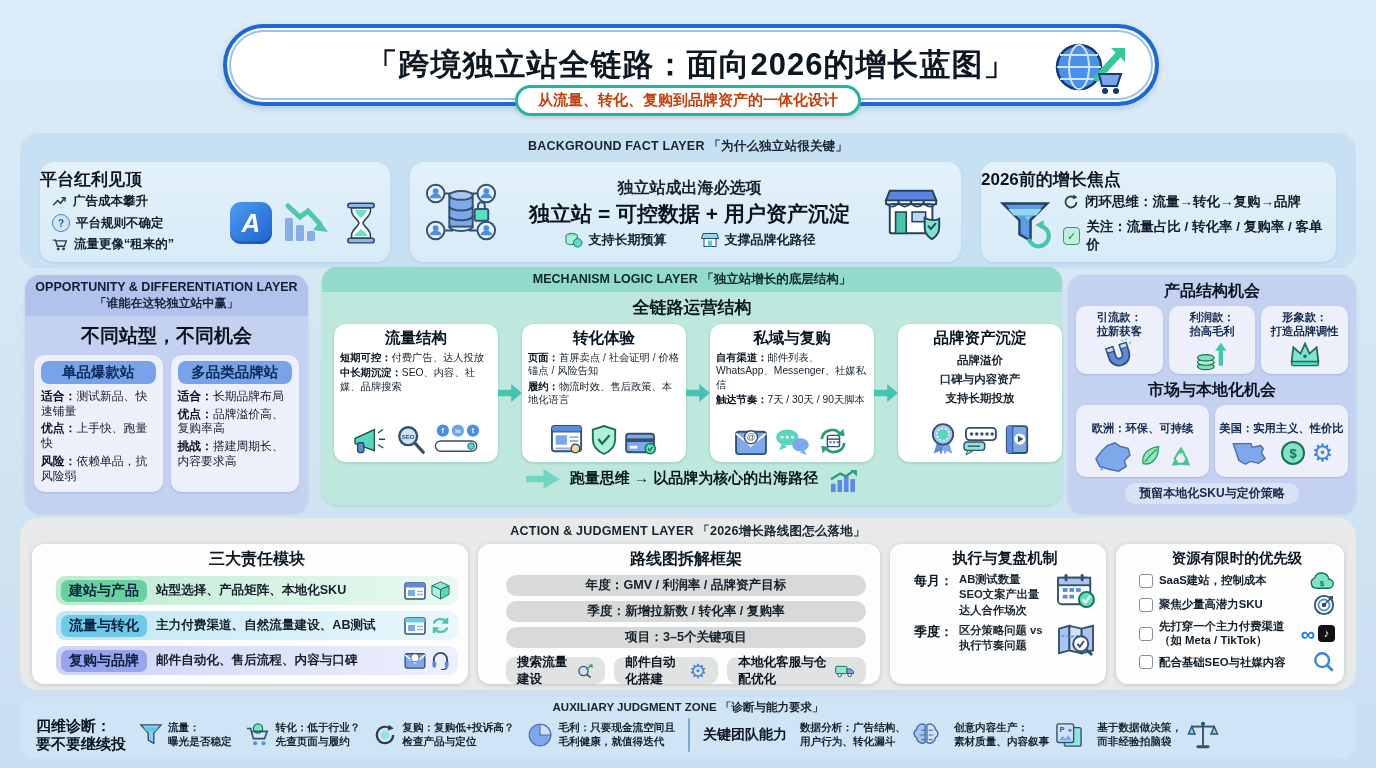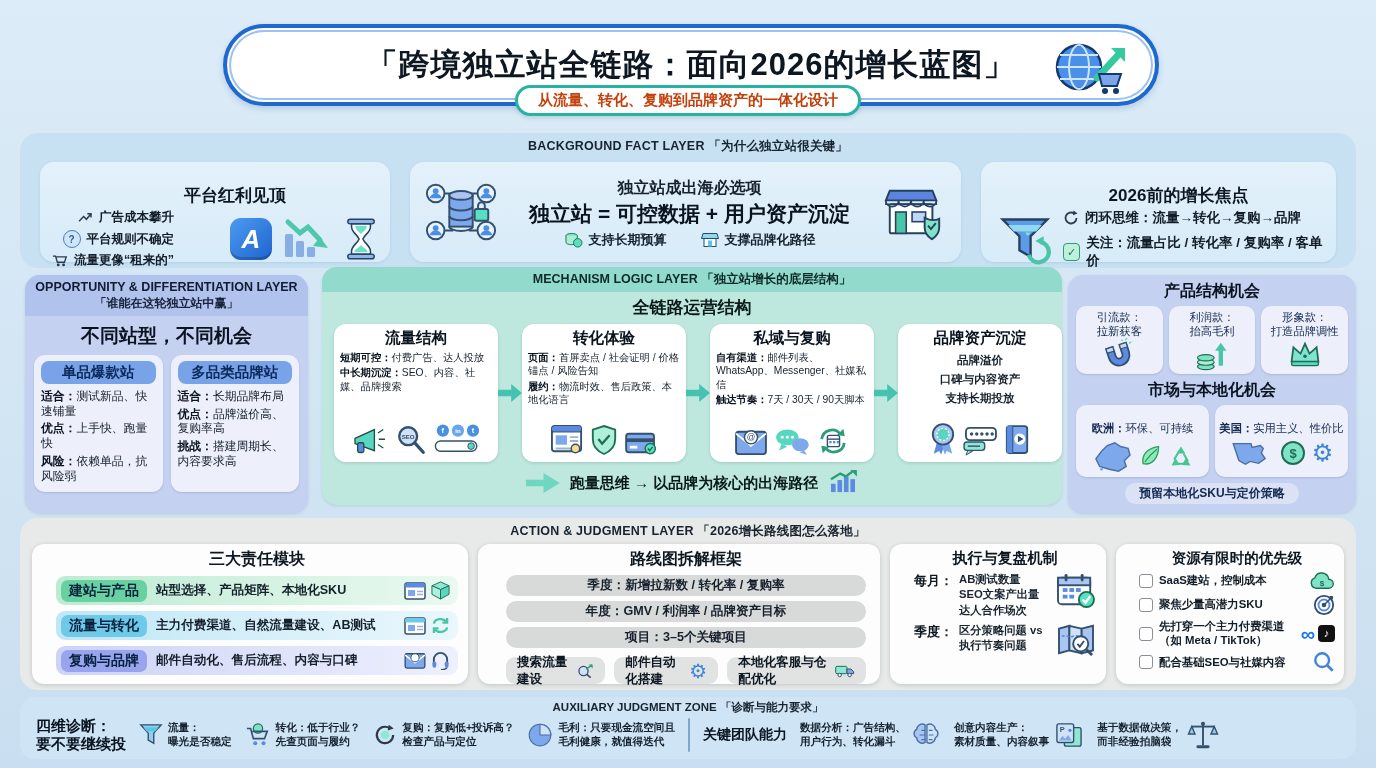--- a/index.html
+++ b/index.html
@@ -13,23 +13,23 @@
   .banner-title{font-size:31px;font-weight:bold;letter-spacing:1px;color:#0d1722;}
   .banner-globe{position:absolute;right:20px;top:12px;}
   .subtitle-pill{position:absolute;left:0;right:0;top:85px;margin:auto;width:max-content;background:#fff;border:3px solid #28b2a3;border-radius:18px;padding:3px 20px;font-size:15px;font-weight:bold;color:#c2410c;z-index:6;box-shadow:0 2px 4px rgba(30,90,90,.18);}
 
   
   .sec1{position:absolute;left:20px;top:133px;width:1336px;height:135px;background:#c7e1f3;border-radius:18px;}
   .sec-hdr{text-align:center;font-weight:bold;font-size:12.5px;color:#18232e;padding-top:5px;letter-spacing:.2px;}
   .sec1-cards{display:flex;gap:20px;padding:7px 20px 0;}
   .bg-card{background:linear-gradient(180deg,#e3f1fb,#d7ebf8);border-radius:14px;height:100px;box-shadow:0 1px 3px rgba(40,80,120,.12);}
   .bg-card.c1{flex:0 0 350px;} .bg-card.c2{flex:1;} .bg-card.c3{flex:0 0 355px;}
-  .card-title{font-size:17px;font-weight:bold;text-align:center;margin-top:22px;color:#0d1722;padding-left:40px;}
+  .card-title{font-size:17px;font-weight:bold;text-align:left;margin-top:6px;color:#0d1722;}
   .c1-body{display:flex;align-items:center;padding:2px 12px 0;gap:8px;}
-  .blist{display:flex;flex-direction:column;gap:4px;font-size:12.5px;font-weight:bold;color:#121d29;align-items:flex-end;}
+  .blist{display:flex;flex-direction:column;gap:4px;font-size:12.5px;font-weight:bold;color:#121d29;}
   .b-row{display:flex;align-items:center;gap:6px;}
   .c1-icons{margin-left:auto;display:flex;align-items:center;gap:10px;}
   .appA{width:42px;height:42px;border-radius:11px;background:linear-gradient(135deg,#4d9bf0,#1e63cf);color:#fff;font-weight:bold;font-style:italic;font-size:26px;display:flex;align-items:center;justify-content:center;box-shadow:inset 0 -3px 0 rgba(0,0,0,.18);}
   .c2-wrap{display:flex;align-items:center;height:100%;padding:0 14px;}
   .c2-mid{flex:1;display:flex;flex-direction:column;align-items:center;}
   .c2-title{font-size:16px;font-weight:bold;margin-top:2px;}
   .c2-formula{font-size:21px;font-weight:bold;margin:1px 0 3px;color:#0a1420;}
   .c2-bullets{display:flex;gap:34px;font-size:13px;font-weight:bold;}
   .c3-body{display:flex;align-items:center;gap:10px;padding:2px 10px 0 16px;}
   .c3-list{display:flex;flex-direction:column;gap:7px;font-size:13.5px;font-weight:bold;color:#121d29;}
@@ -52,29 +52,29 @@
   .colM-hdr{background:#92dacb;border-radius:15px 15px 0 0;text-align:center;font-size:12.5px;font-weight:bold;color:#0e2a26;padding:4px 0;}
   .colM-title{text-align:center;font-size:17px;font-weight:bold;margin:4px 0 5px;color:#0a1a17;}
   .flow{display:flex;align-items:center;justify-content:space-between;padding:0 12px;}
   .flow-card{flex:0 0 152px;height:130px;background:#fff;border-radius:12px;box-shadow:0 1px 3px rgba(30,90,80,.2);display:flex;flex-direction:column;padding:4px 6px;}
   .flow-title{text-align:center;font-size:15.5px;font-weight:bold;color:#0a1420;}
   .flow-line{font-size:10.3px;line-height:1.3;color:#17222e;margin-top:2px;}
   .flow-line b{color:#0a1420;}
   .flow-icons{margin-top:auto;display:flex;justify-content:center;align-items:flex-end;gap:6px;padding-bottom:2px;}
   .flow-arrow{flex:0 0 24px;height:18px;background:#45c3b0;clip-path:polygon(0 32%,55% 32%,55% 0,100% 50%,55% 100%,55% 68%,0 68%);}
   .c4-line{text-align:center;font-size:11.5px;font-weight:bold;color:#17222e;margin-top:4px;}
-  .flow-footer{display:flex;align-items:flex-end;justify-content:center;gap:10px;margin-top:7px;}
+  .flow-footer{display:flex;align-items:flex-start;justify-content:center;gap:10px;margin-top:7px;}
   .flow-footer-text{font-size:15px;font-weight:bold;color:#0a1a17;}
   .footer-arrow{width:34px;height:20px;background:#6fd6c2;clip-path:polygon(0 34%,52% 34%,52% 0,100% 50%,52% 100%,52% 66%,0 66%);}
 
   .colR{position:absolute;left:1068px;top:275px;width:288px;height:238px;background:#c4d1f0;border-radius:15px;box-shadow:0 1px 3px rgba(50,70,130,.15);}
   .colR-title{text-align:center;font-size:16px;font-weight:bold;margin:6px 0 4px;color:#0a1420;}
   .prod-row{display:flex;gap:6px;padding:0 8px;}
   .prod-card{flex:1;background:#edf0fb;border-radius:10px;padding:4px 2px 3px;text-align:center;box-shadow:0 1px 2px rgba(50,70,130,.18);}
-  .prod-label{font-size:11.3px;font-weight:normal;color:#13294f;line-height:1.25;}
+  .prod-label{font-size:11.3px;font-weight:bold;color:#13294f;line-height:1.25;}
   .prod-card .icwrap{display:flex;justify-content:center;margin-top:3px;}
   .mkt-row{display:flex;gap:6px;padding:0 8px;}
   .mkt-card{flex:1;background:#edf0fb;border-radius:10px;padding:16px 4px 3px;text-align:center;box-shadow:0 1px 2px rgba(50,70,130,.18);}
   .mkt-icons{display:flex;justify-content:center;align-items:center;gap:6px;margin-top:3px;}
   .colR-footer{margin:6px auto 0;width:max-content;background:#dbe2f6;border-radius:12px;padding:2px 14px;font-size:12px;font-weight:bold;color:#13294f;}
 
   
   .sec3{position:absolute;left:20px;top:518px;width:1336px;height:172px;background:#e7eae8;border-radius:18px;}
   .sec3-boxes{display:flex;gap:10px;padding:4px 12px 0;}
   .a-box{background:#fdfdfd;border-radius:12px;box-shadow:0 1px 4px rgba(60,70,80,.22);height:140px;padding-left:14px;}
@@ -569,22 +569,22 @@
                 <rect x="1.5" y="11" width="4" height="6.5" rx="2" fill="#5b8ae0"></rect>
                 <rect x="14.5" y="11" width="4" height="6.5" rx="2" fill="#5b8ae0"></rect>
                 <path d="M17 17.5 a6.5 4.5 0 0 1 -6.5 2" fill="none" stroke="#33506e" stroke-width="1.5"></path>
               </svg>
           </span>
         </div>
       </div>
 
       <div class="a-box r">
         <div class="a-title">路线图拆解框架</div>
+        <div class="rd-bar">年度：GMV / 利润率 / 品牌资产目标</div>
         <div class="rd-bar">季度：新增拉新数 / 转化率 / 复购率</div>
-        <div class="rd-bar">年度：GMV / 利润率 / 品牌资产目标</div>
         <div class="rd-bar">项目：3–5个关键项目</div>
         <div class="rd-btns">
           <div class="chip">
             <span>搜索流量建设</span>
             <svg width="24" height="20" viewBox="0 0 26 22">
                 <circle cx="10" cy="11" r="7" fill="#cfe2f8" stroke="#33506e" stroke-width="2"></circle>
                 <path d="M15 16 l6 5" stroke="#33506e" stroke-width="2.5"></path>
                 <path d="M14 8 l9-6" stroke="#2a9d79" stroke-width="2.2"></path>
                 <path d="M18 1 h6 v6 z" fill="#2a9d79"></path>
               </svg>

